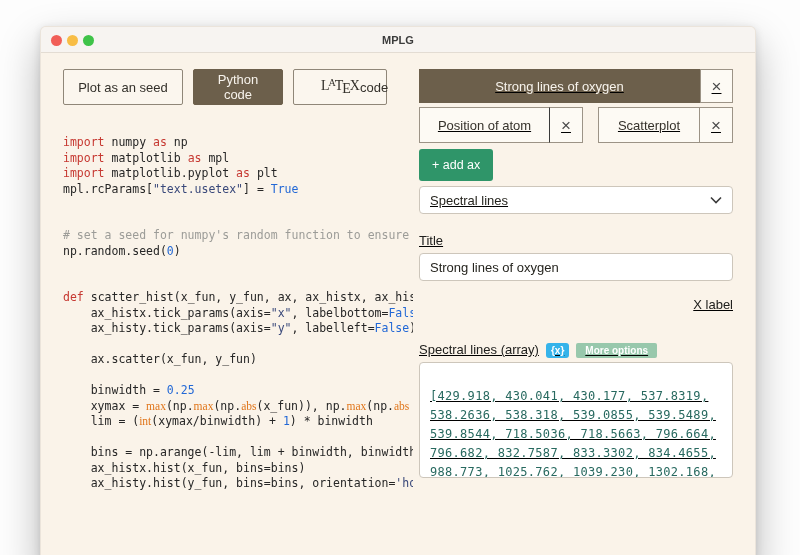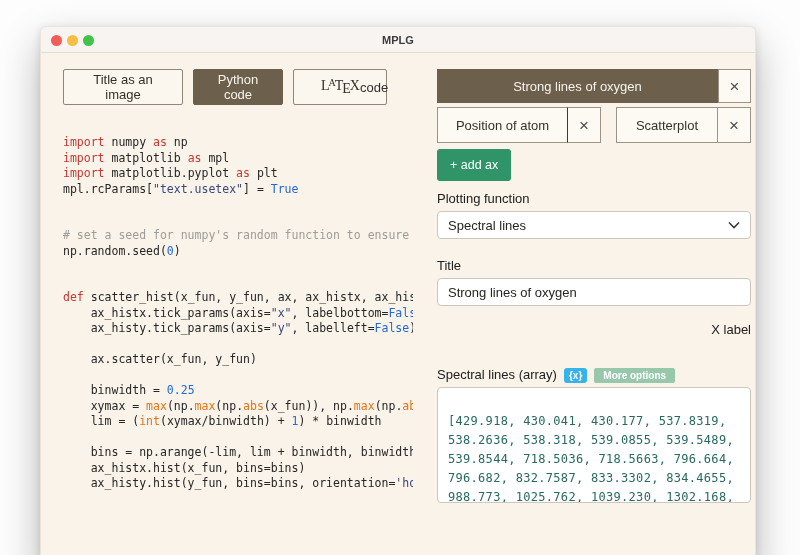--- a/index.html
+++ b/index.html
@@ -43,26 +43,26 @@
 
   .code {
     margin-top:30px; width:350px; height:360px; overflow:hidden;
     font-family:"DejaVu Sans Mono", monospace; font-size:11.5px; line-height:15.5px;
     white-space:pre; color:#262626;
   }
   .code-line { height:15.5px; white-space:pre; }
   .tk-kw { color:#c63831; }
   .tk-str { color:#39487a; }
   .tk-num { color:#2268d6; }
-  .tk-bi { color:#e0751a; }
+  .tk-bi { color:#e0751a;font-family:Liberation Serif, serif; }
   .tk-cm { color:#9c9c98; }
   .tk-pl { color:#262626; }
 
   
-  .right-col { position:absolute; left:396px; top:16px; width:314px; }
+  .right-col { position:absolute; left:378px; top:16px; width:314px;text-decoration:underline; }
   .tab-row1 { display:flex; height:34px; }
   .tab-active {
     flex:1; background:#6c5f4b; border:1px solid #6c5f4b; color:#f7f3ec; font-size:13px;
     display:flex; align-items:center; justify-content:center; cursor:pointer;
   }
   .close-box {
     width:33px; background:#fdfaf4; border:1px solid #9c9386; color:#4a4a4a;
     display:flex; align-items:center; justify-content:center; font-size:17px; font-weight:300;
     cursor:pointer; line-height:1;
   }
@@ -124,21 +124,21 @@
         <span class="light yellow"></span>
         <span class="light green"></span>
       </div>
       <div class="title">MPLG</div>
     </div>
 
     <div class="content">
 
       <div class="left-col">
         <div class="toolbar">
-          <button class="tbtn w1">Title as an image</button>
+          <button class="tbtn w1">Plot as an seed</button>
           <button class="tbtn w2 active">Python code</button>
           <button class="tbtn w3">
               <span class="lx"><span>L</span><span class="lx-a">A</span><span>T</span><span class="lx-e">E</span><span>X</span></span>
               <span> code</span>
             </button>
         </div>
         <pre class="code" id="code-block"><div class="code-line"><span class="tk-kw">import</span><span class="tk-pl"> numpy </span><span class="tk-kw">as</span><span class="tk-pl"> np</span></div><div class="code-line"><span class="tk-kw">import</span><span class="tk-pl"> matplotlib </span><span class="tk-kw">as</span><span class="tk-pl"> mpl</span></div><div class="code-line"><span class="tk-kw">import</span><span class="tk-pl"> matplotlib.pyplot </span><span class="tk-kw">as</span><span class="tk-pl"> plt</span></div><div class="code-line"><span class="tk-pl">mpl.rcParams[</span><span class="tk-str">"text.usetex"</span><span class="tk-pl">] = </span><span class="tk-num">True</span></div><div class="code-line">&nbsp;</div><div class="code-line">&nbsp;</div><div class="code-line"><span class="tk-cm"># set a seed for numpy's random function to ensure co</span></div><div class="code-line"><span class="tk-pl">np.random.seed(</span><span class="tk-num">0</span><span class="tk-pl">)</span></div><div class="code-line">&nbsp;</div><div class="code-line">&nbsp;</div><div class="code-line"><span class="tk-kw">def</span><span class="tk-pl"> scatter_hist(x_fun, y_fun, ax, ax_histx, ax_histy):</span></div><div class="code-line"><span class="tk-pl">    ax_histx.tick_params(axis=</span><span class="tk-str">"x"</span><span class="tk-pl">, labelbottom=</span><span class="tk-num">False</span></div><div class="code-line"><span class="tk-pl">    ax_histy.tick_params(axis=</span><span class="tk-str">"y"</span><span class="tk-pl">, labelleft=</span><span class="tk-num">False</span><span class="tk-pl">)</span></div><div class="code-line">&nbsp;</div><div class="code-line"><span class="tk-pl">    ax.scatter(x_fun, y_fun)</span></div><div class="code-line">&nbsp;</div><div class="code-line"><span class="tk-pl">    binwidth = </span><span class="tk-num">0.25</span></div><div class="code-line"><span class="tk-pl">    xymax = </span><span class="tk-bi">max</span><span class="tk-pl">(np.</span><span class="tk-bi">max</span><span class="tk-pl">(np.</span><span class="tk-bi">abs</span><span class="tk-pl">(x_fun)), np.</span><span class="tk-bi">max</span><span class="tk-pl">(np.</span><span class="tk-bi">abs</span></div><div class="code-line"><span class="tk-pl">    lim = (</span><span class="tk-bi">int</span><span class="tk-pl">(xymax/binwidth) + </span><span class="tk-num">1</span><span class="tk-pl">) * binwidth</span></div><div class="code-line">&nbsp;</div><div class="code-line"><span class="tk-pl">    bins = np.arange(-lim, lim + binwidth, binwidth)</span></div><div class="code-line"><span class="tk-pl">    ax_histx.hist(x_fun, bins=bins)</span></div><div class="code-line"><span class="tk-pl">    ax_histy.hist(y_fun, bins=bins, orientation=</span><span class="tk-str">'horizontal'</span></div></pre>
       </div>
 
       <div class="right-col">
@@ -160,21 +160,20 @@
           <div class="tab-group g2">
             <div class="tab-plain">Scatterplot</div>
             <div class="close-box">
                 <span>×</span>
               </div>
           </div>
         </div>
 
         <button class="add-ax">+ add ax</button>
 
-        <div class="field-label mt-pf">Plotting function</div>
         <div class="select">
           <span>Spectral lines</span>
           <span class="chev">
             <svg width="12" height="8" viewBox="0 0 12 8">
                 <polyline points="1,1.5 6,6.5 11,1.5" fill="none" stroke="#3c3c3c" stroke-width="1.6"></polyline>
               </svg>
           </span>
         </div>
 
         <div class="field-label mt-ti">Title</div>

